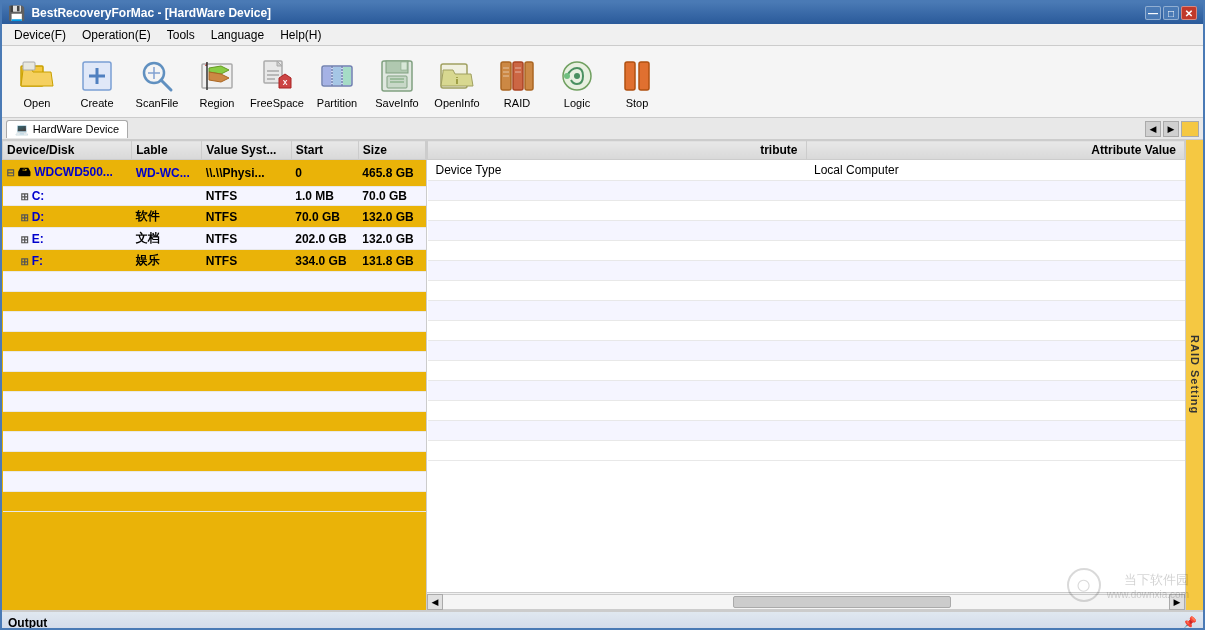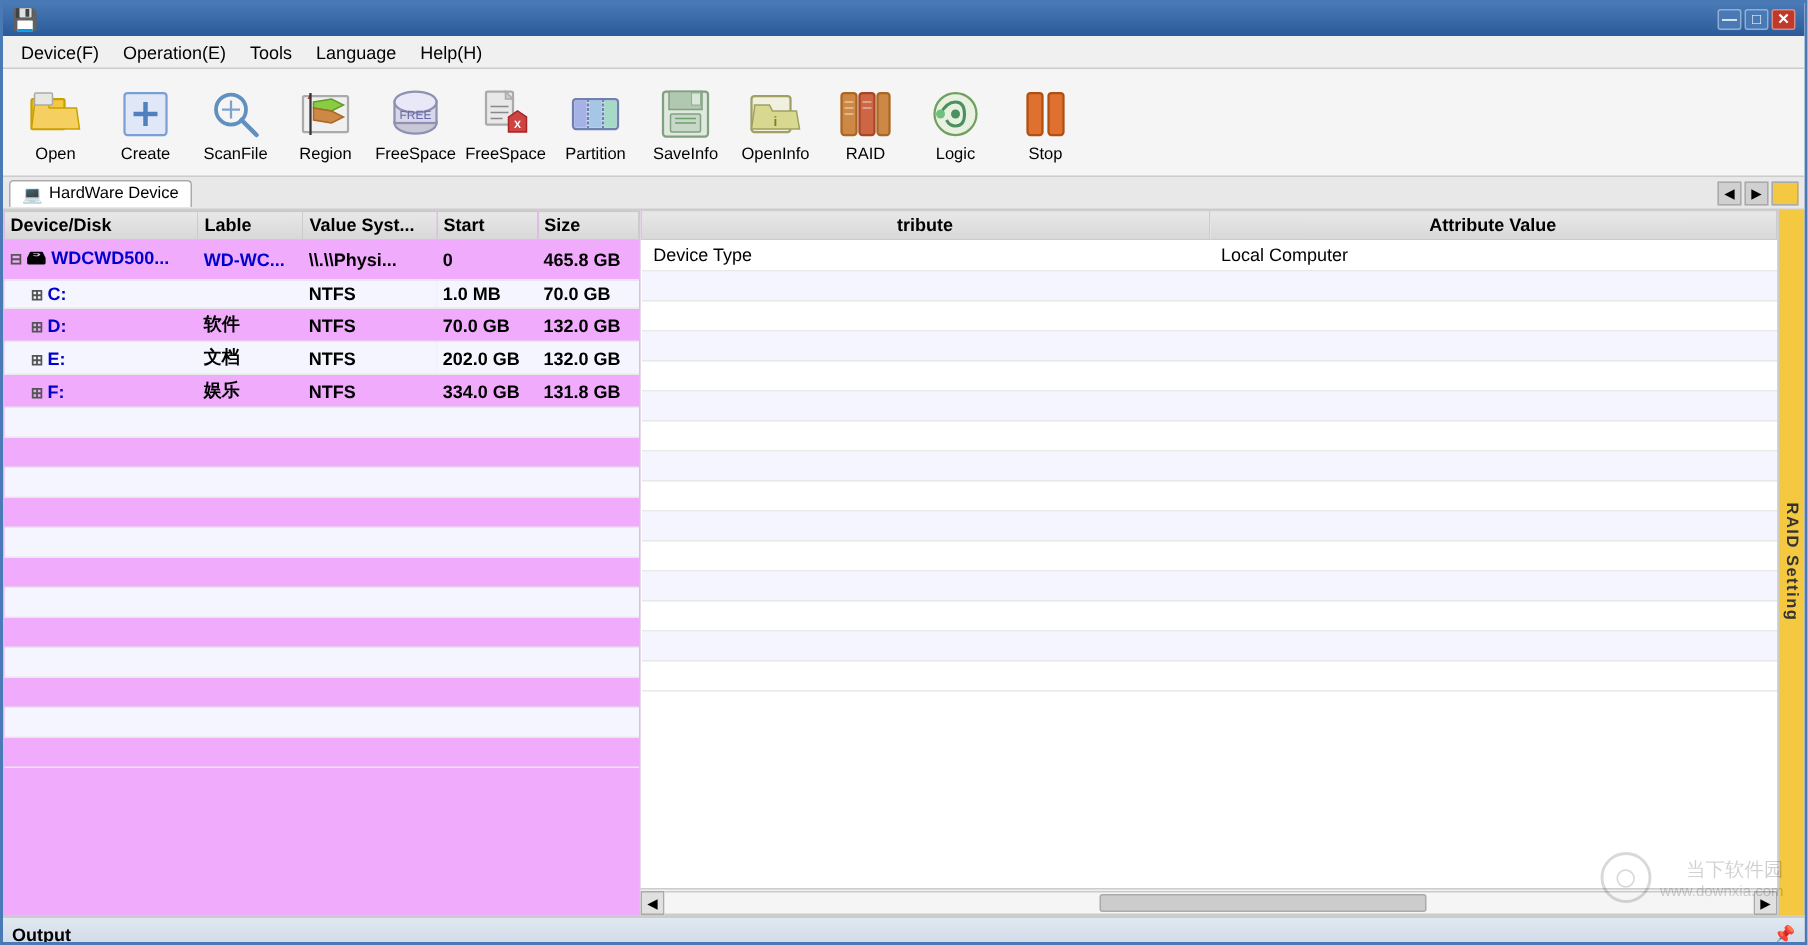--- a/index.html
+++ b/index.html
@@ -129,21 +129,21 @@
       align-items: center;
       justify-content: center;
       font-size: 9px;
     }
     
     #left-panel {
       width: 425px;
       min-width: 425px;
       border-right: 1px solid #ccc;
       overflow: auto;
-      background: #f0abfc;
+      background: #eab308;
     }
     #device-table {
       width: 100%;
       border-collapse: collapse;
       font-size: 12px;
     }
     #device-table th {
       background: linear-gradient(to bottom, #e8e8e8, #d8d8d8);
       border: 1px solid #ccc;
       padding: 2px 4px;
@@ -167,21 +167,21 @@
     }
     #attr-table {
       width: 100%;
       border-collapse: collapse;
       font-size: 12px;
     }
     #attr-table th {
       background: linear-gradient(to bottom, #e8e8e8, #d8d8d8);
       border: 1px solid #ccc;
       padding: 2px 8px;
-      text-align: center;
+      text-align: right;
       font-weight: bold;
       position: sticky;
       top: 0;
     }
     #attr-table td {
       border-bottom: 1px solid #e8e8e8;
       padding: 3px 8px;
     }
     
     #raid-sidebar {
@@ -281,20 +281,21 @@
       flex: 1;
       overflow: hidden;
     }
   </style>
 </head>
 <body>
 
 <div id="title-bar">
   <div id="title-bar-left">
     <span style="font-size:14px;">💾</span>
+    <span>BestRecoveryForMac - [HardWare Device]</span>
   </div>
   <div id="title-bar-controls">
     <div class="title-btn title-btn-min">—</div>
     <div class="title-btn title-btn-max">□</div>
     <div class="title-btn title-btn-close">✕</div>
   </div>
 </div>
 
 <div id="menu-bar">
   <div class="menu-item">Device(F)</div>
@@ -346,31 +347,20 @@
         <rect x="3" y="6" width="30" height="24" rx="1" fill="#f0f0f0" stroke="#aaa" stroke-width="1.5"></rect>
         <path d="M6 8 L8 4 L8 8 Z" fill="#cc3333"></path>
         <line x1="8" y1="4" x2="8" y2="32" stroke="#333" stroke-width="1.5"></line>
         <path d="M10 10 L22 8 L30 12 L22 16 L10 14 Z" fill="#88cc44" stroke="#669922" stroke-width="1"></path>
         <path d="M10 14 L22 16 L30 20 L22 24 L10 22 Z" fill="#cc8844" stroke="#aa6622" stroke-width="1"></path>
       </svg>
     </div>
     <span>Region</span>
   </div>
 
-  <div class="toolbar-btn">
-    <div class="toolbar-icon">
-      <svg viewBox="0 0 36 36" width="36" height="36">
-        <ellipse cx="18" cy="24" rx="14" ry="7" fill="#c8c8d8" stroke="#9090b0" stroke-width="1.5"></ellipse>
-        <rect x="4" y="10" width="28" height="14" fill="#d8d8e8" stroke="#9090b0" stroke-width="1.5"></rect>
-        <ellipse cx="18" cy="10" rx="14" ry="7" fill="#e8e8f8" stroke="#9090b0" stroke-width="1.5"></ellipse>
-        <text x="18" y="21" text-anchor="middle" font-size="8" fill="#6666aa">FREE</text>
-      </svg>
-    </div>
-    <span>FreeSpace</span>
-  </div>
 
   <div class="toolbar-btn">
     <div class="toolbar-icon">
       <svg viewBox="0 0 36 36" width="36" height="36">
         <rect x="5" y="3" width="18" height="22" rx="1" fill="#e8e8e8" stroke="#aaa" stroke-width="1.5"></rect>
         <path d="M18 3 L23 8 L18 8 Z" fill="#ccc" stroke="#aaa" stroke-width="1"></path>
         <line x1="8" y1="13" x2="20" y2="13" stroke="#888" stroke-width="1"></line>
         <line x1="8" y1="17" x2="20" y2="17" stroke="#888" stroke-width="1"></line>
         <line x1="8" y1="21" x2="16" y2="21" stroke="#888" stroke-width="1"></line>
         <path d="M20 20 L26 16 L32 20 L32 30 L20 30 Z" fill="#cc4444" stroke="#aa2222" stroke-width="1"></path>

